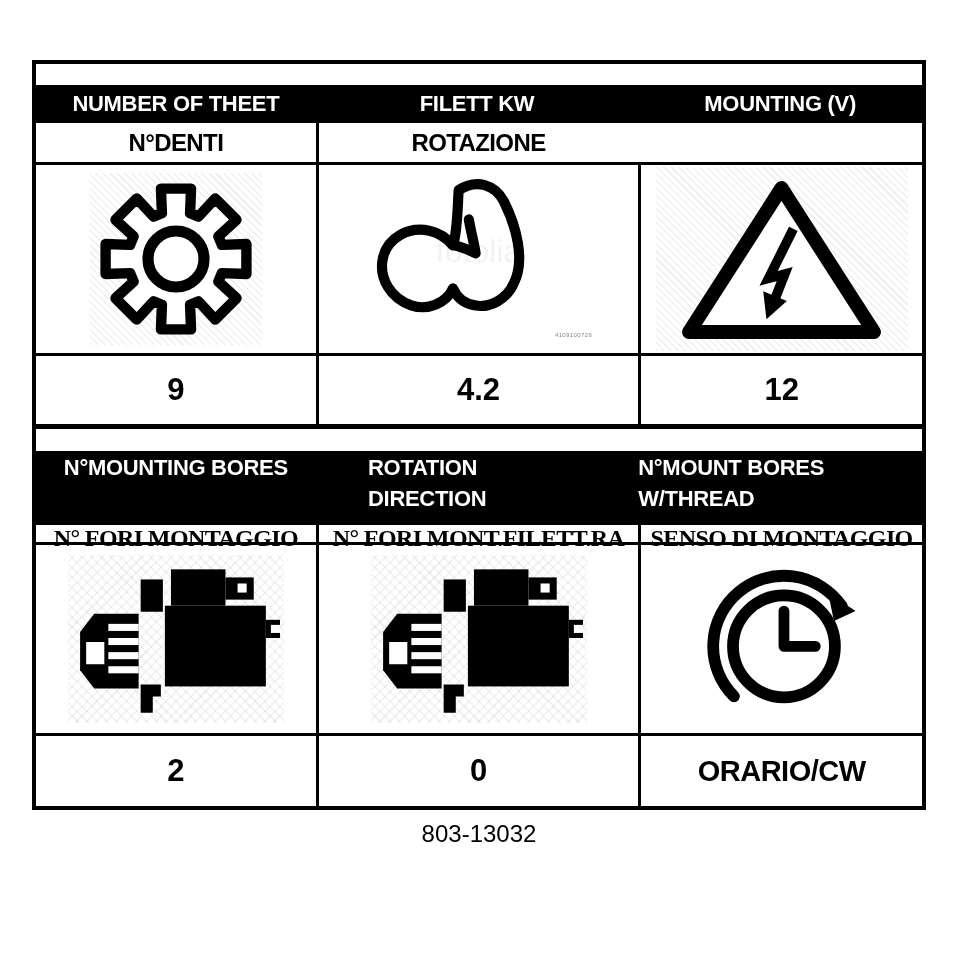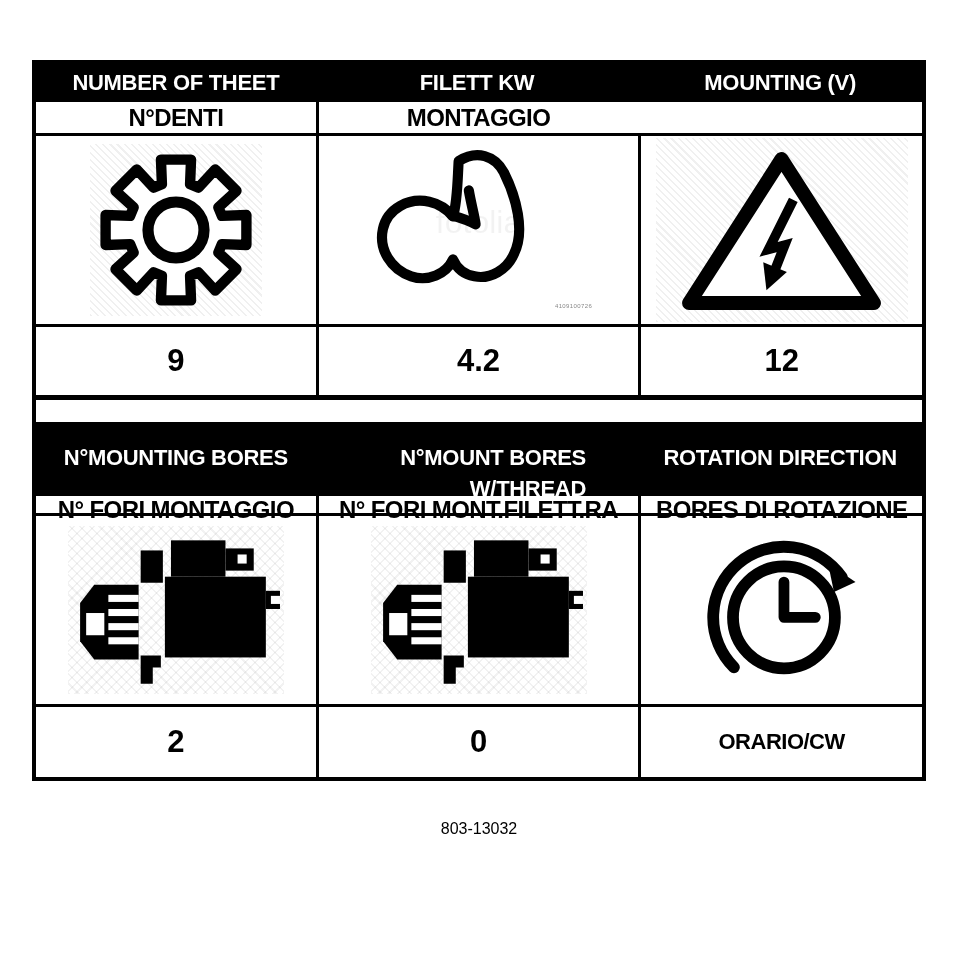--- a/index.html
+++ b/index.html
@@ -9,37 +9,37 @@
   }
   .tbl {
     position:absolute; left:32px; top:60px; width:894px;
     border:4px solid #000; box-sizing:border-box; background:#fff;
   }
   .row { display:grid; grid-template-columns:281fr 324fr 285fr; box-sizing:border-box; }
   .cell { display:flex; align-items:center; justify-content:center; box-sizing:border-box; position:relative; }
   .divided > .cell + .cell { border-left:3px solid #000; }
 
   .band { background:#000; color:#fff; font-weight:bold; }
-  .band1 { height:38px; font-size:22px; }
+  .band1 { height:38px; font-size:22px;margin-top:21px; }
   .band1 .cell { letter-spacing:-0.3px; }
   .band2 { height:74px; font-size:22px; }
-  .band2 .cell { align-items:flex-start; padding-top:20px; text-align:right; line-height:31px; letter-spacing:-0.3px; }
+  .band2 .cell { align-items:flex-start; padding-top:1px; text-align:left; line-height:31px; letter-spacing:-0.3px; }
   .band2 .cell:nth-child(2) .hdr { display:inline-block; max-width:218px; }
 
-  .sub { height:34px; border-bottom:3px solid #000; font-weight:bold; font-size:24px; }
+  .sub { height:42px; border-bottom:3px solid #000; font-weight:bold; font-size:24px; }
   .sub .cell { letter-spacing:-0.6px; }
-  .sub2 { height:20px; }
+  .sub2 { height:20px;font-family:Liberation Serif, serif; }
 
   .icons { height:191px; border-bottom:3px solid #000; }
   .vals  { font-weight:bold; }
   .vals1 { height:68px; font-size:31px; }
   .gap   { height:27px; border-top:5px solid #000; background:#fff; }
   .icons2{ height:191px; border-bottom:3px solid #000; }
   .vals2 { height:70px; font-size:31px; }
-  .val-text { font-size:22px; letter-spacing:-0.5px; }
+  .val-text { font-size:29px; letter-spacing:-0.5px; }
 
   .stack { position:relative; display:flex; align-items:center; justify-content:center; width:100%; height:100%; }
   .hatch { position:absolute; left:50%; top:50%; transform:translate(-50%,-50%); z-index:0; }
   .hatch-diag { background:repeating-linear-gradient(45deg, rgba(0,0,0,0.06) 0 1.5px, rgba(0,0,0,0) 1.5px 5px); }
   .hatch-cross {
     background:
       repeating-linear-gradient(45deg,  rgba(0,0,0,0.05) 0 1.5px, rgba(0,0,0,0) 1.5px 7px),
       repeating-linear-gradient(-45deg, rgba(0,0,0,0.05) 0 1.5px, rgba(0,0,0,0) 1.5px 7px);
   }
   .icon-svg { position:relative; z-index:1; }
@@ -47,21 +47,21 @@
   .wm-brand {
     position:absolute; left:50%; top:46%; transform:translate(-50%,-50%);
     font-size:32px; font-weight:normal; color:rgba(0,0,0,0.05); z-index:2; pointer-events:none;
   }
   .wm-id {
     position:absolute; right:46px; bottom:15px; font-size:6px; color:#888;
     letter-spacing:0.4px; z-index:2;
   }
   .footer {
     position:absolute; left:32px; top:820px; width:894px; text-align:center;
-    font-size:16px; color:#000;
+    font-size:24px; color:#000;
   }
 </style>
 </head>
 <body>
 
 <div class="page">
   <div class="tbl">
 
     <div class="row band band1">
       <div class="cell">
@@ -73,21 +73,21 @@
       <div class="cell">
         <span class="hdr">MOUNTING (V)</span>
       </div>
     </div>
 
     <div class="row sub divided">
       <div class="cell">
         <span>N°DENTI</span>
       </div>
       <div class="cell">
-        <span>MONTAGGIO</span>
+        <span>ROTAZIONE</span>
       </div>
     </div>
 
     <div class="row icons divided">
 
       <div class="cell">
         <div class="stack">
           <div class="hatch hatch-diag" style="width:172px;height:172px;"></div>
           <svg class="icon-svg" width="160" height="160" viewBox="0 0 100 100">
             <path d="M41.2 21.3 L40.6 6 L59.4 6 L58.8 21.3 L64.1 23.5 L74.5 12.2 L87.8 25.5 L76.5 35.9 L78.7 41.2 L94 40.6 L94 59.4 L78.7 58.8 L76.5 64.1 L87.8 74.5 L74.5 87.8 L64.1 76.5 L58.8 78.7 L59.4 94 L40.6 94 L41.2 78.7 L35.9 76.5 L25.5 87.8 L12.2 74.5 L23.5 64.1 L21.3 58.8 L6 59.4 L6 40.6 L21.3 41.2 L23.5 35.9 L12.2 25.5 L25.5 12.2 L35.9 23.5 Z" fill="#fff" stroke="#000" stroke-width="6.5" stroke-linejoin="round"></path>
@@ -131,36 +131,36 @@
       </div>
     </div>
 
     <div class="row gap"></div>
 
     <div class="row band band2">
       <div class="cell">
         <span class="hdr">N°MOUNTING BORES</span>
       </div>
       <div class="cell">
+        <span class="hdr">ROTATION DIRECTION</span>
+      </div>
+      <div class="cell">
         <span class="hdr">N°MOUNT BORES W/THREAD</span>
       </div>
-      <div class="cell">
-        <span class="hdr">ROTATION DIRECTION</span>
-      </div>
     </div>
 
     <div class="row sub sub2 divided">
       <div class="cell">
         <span>N° FORI MONTAGGIO</span>
       </div>
       <div class="cell">
         <span>N° FORI MONT.FILETT.RA</span>
       </div>
       <div class="cell">
-        <span>BORES DI ROTAZIONE</span>
+        <span>SENSO DI MONTAGGIO</span>
       </div>
     </div>
 
     <div class="row icons2 divided">
 
       <div class="cell">
         <div class="stack">
           <div class="hatch hatch-cross" style="width:216px;height:168px;"></div>
           <svg class="icon-svg" width="212" height="152" viewBox="0 0 210 150">
             <path d="M24 50 L68 50 L68 124 L24 124 L10 106 L10 68 Z" fill="#000"></path>

